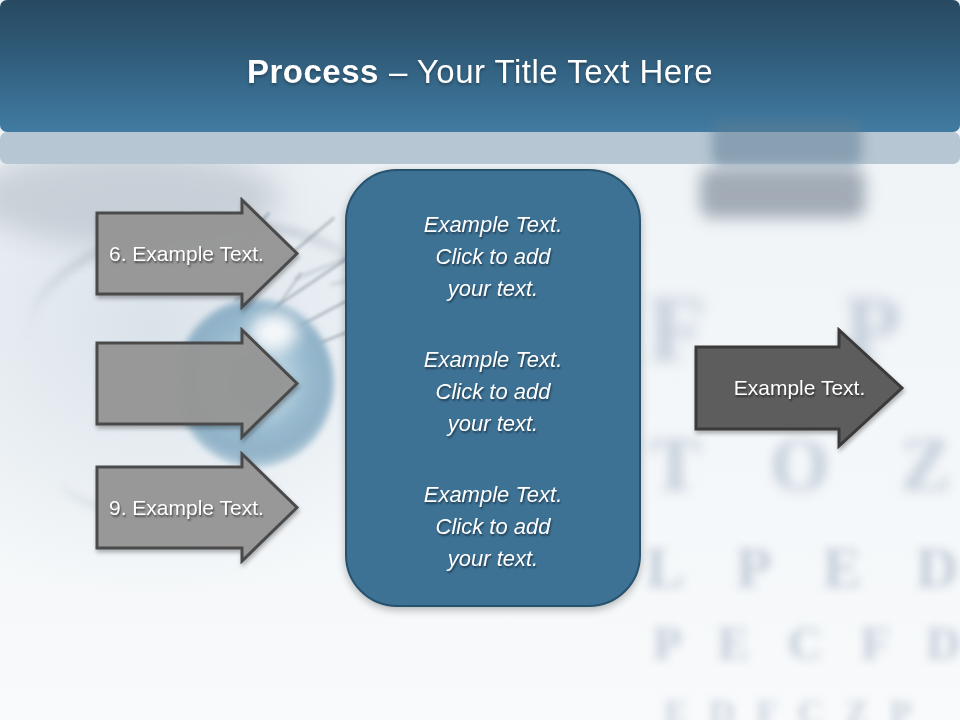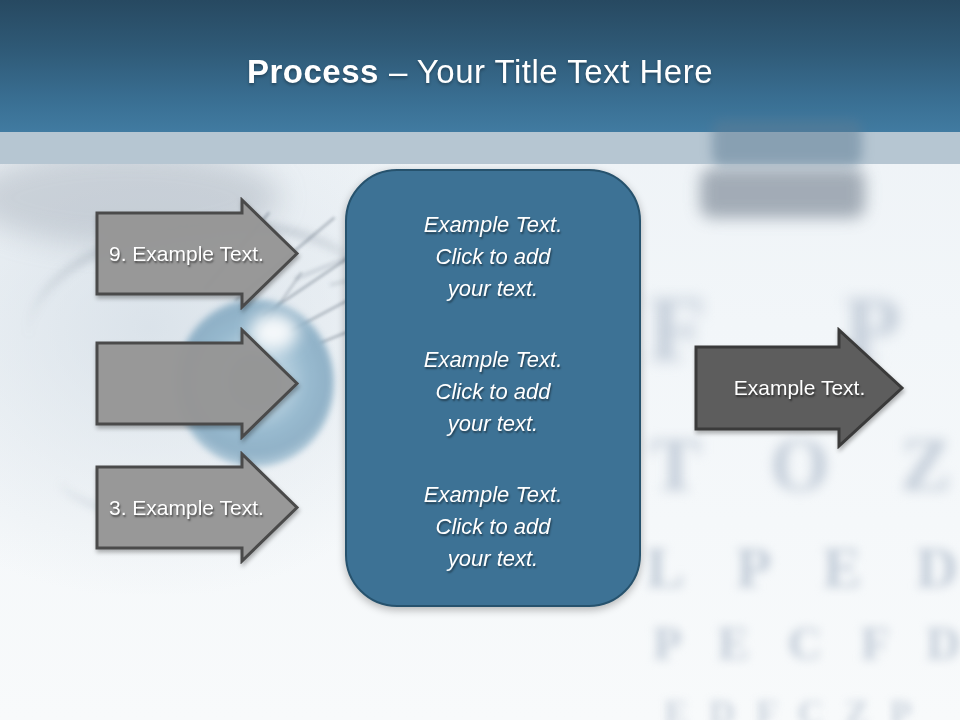--- a/index.html
+++ b/index.html
@@ -1,21 +1,21 @@
 <!DOCTYPE html>
 <html><head>
 <meta charset="utf-8">
 <style>
   html,body { margin:0; padding:0; background:#dfe3e8; }
   .slide {
     position:relative; width:960px; height:720px; overflow:hidden;
     font-family:"Liberation Sans", sans-serif;
     background:linear-gradient(180deg,#ecf1f5 0%,#f2f6f9 45%,#f8fafb 100%);
   }
-  .abs { position:absolute; }
+  .abs { position:absolute;border-radius:7px; }
 
   
   .eye-wash { left:0; top:164px; width:470px; height:430px;
     background:radial-gradient(ellipse at 32% 38%, rgba(203,214,224,.6), rgba(246,249,251,0) 72%); }
   .eyebrow-smudge { left:-30px; top:150px; width:310px; height:95px; border-radius:50%;
     background:rgba(124,137,151,.28); filter:blur(14px); }
   .lid-arc { left:28px; top:222px; width:350px; height:190px; border-radius:50%;
     border-top:7px solid rgba(95,110,125,.35); filter:blur(5px); transform:rotate(-6deg); }
   .lash { background:rgba(58,73,90,.42); height:2px; filter:blur(1.5px); transform-origin:left center; }
   .lash1 { left:235px; top:300px; width:130px; transform:rotate(-40deg); }
@@ -127,32 +127,32 @@
   <div class="abs title-strip">
     <div class="abs strip-lash1"></div>
     <div class="abs strip-lash2"></div>
   </div>
   <div class="abs phoropter-top"></div>
 
   <div class="abs step-arrow step-1">
     <svg width="206" height="113" viewBox="0 0 206 113">
       <polygon class="step-poly" points="2,16 147,16 147,3 202,56.5 147,110 147,97 2,97"></polygon>
     </svg>
-    <div class="step-label">9. Example Text.</div>
+    <div class="step-label">6. Example Text.</div>
   </div>
   <div class="abs step-arrow step-2">
     <svg width="206" height="113" viewBox="0 0 206 113">
       <polygon class="step-poly" points="2,16 147,16 147,3 202,56.5 147,110 147,97 2,97"></polygon>
     </svg>
   </div>
   <div class="abs step-arrow step-3">
     <svg width="206" height="113" viewBox="0 0 206 113">
       <polygon class="step-poly" points="2,16 147,16 147,3 202,56.5 147,110 147,97 2,97"></polygon>
     </svg>
-    <div class="step-label">3. Example Text.</div>
+    <div class="step-label">9. Example Text.</div>
   </div>
 
   <div class="abs center-box">
     <div class="box-paragraph">Example Text.
 Click  to add
 your text.</div>
     <div class="box-paragraph">Example Text.
 Click  to add
 your text.</div>
     <div class="box-paragraph">Example Text.

